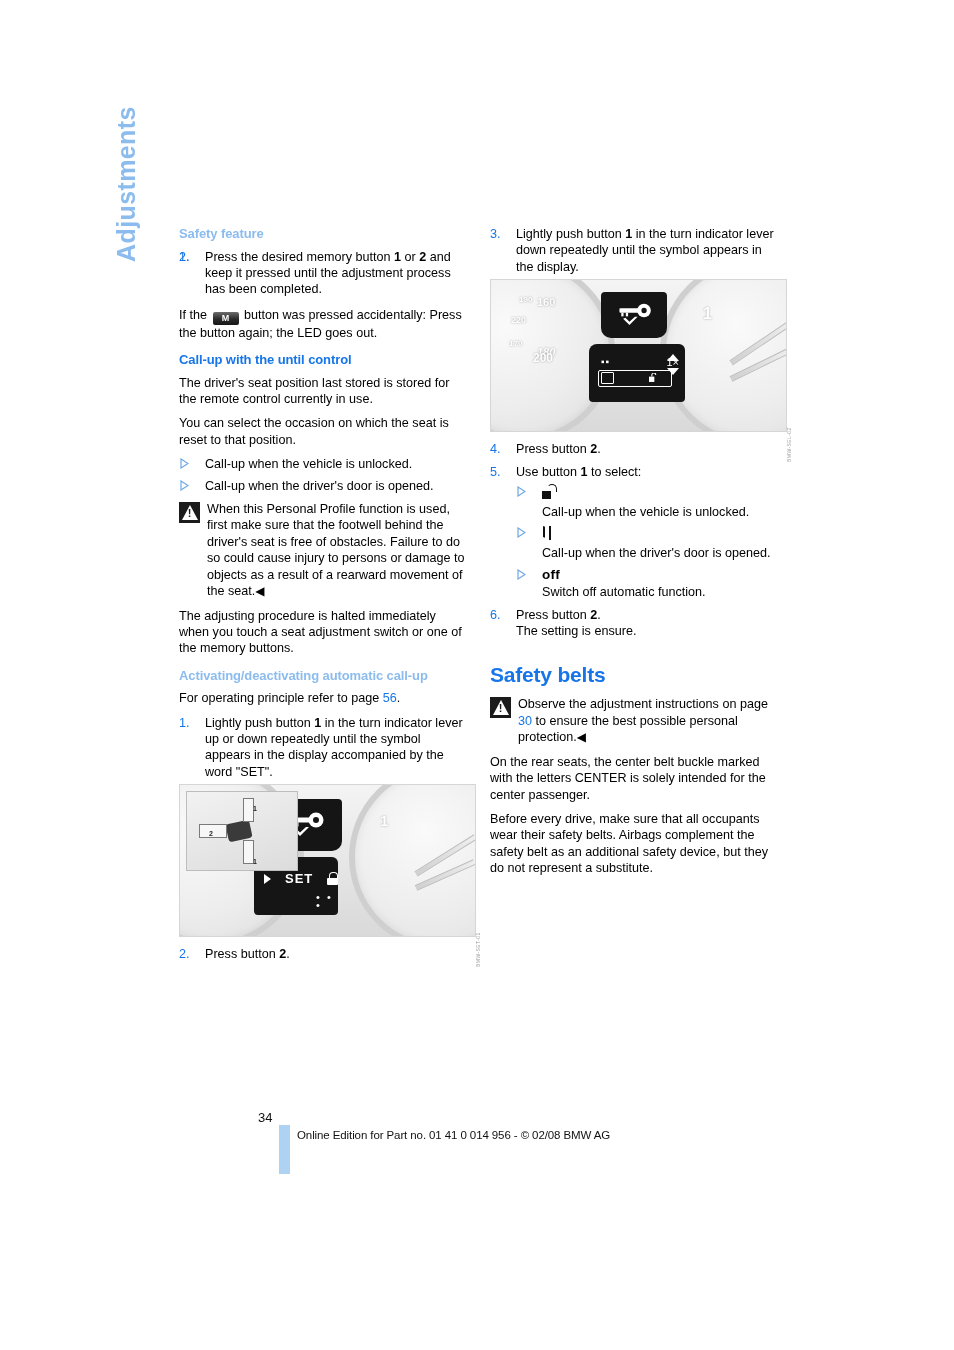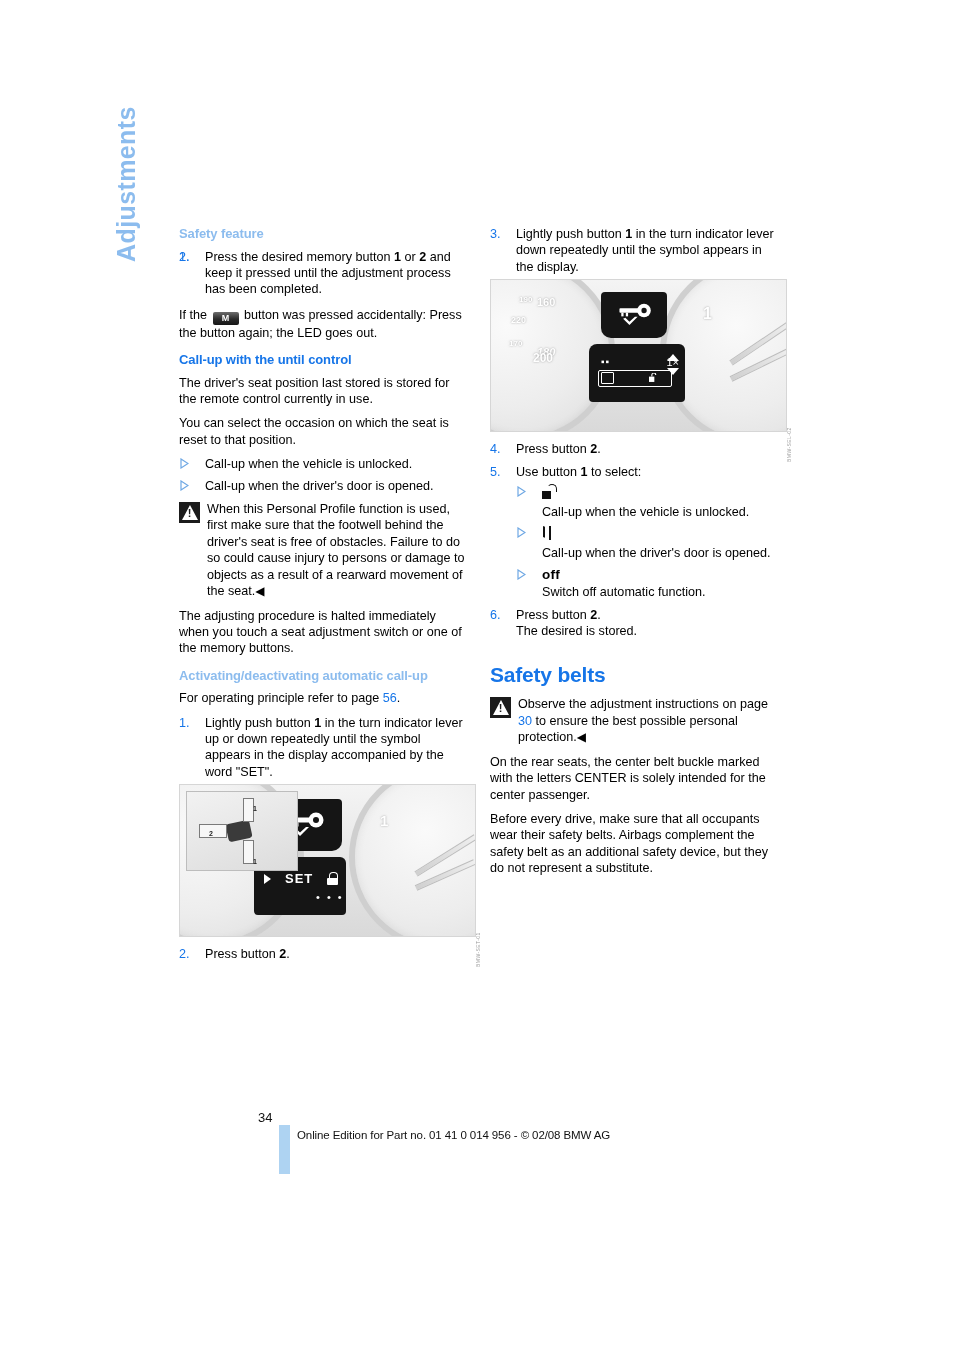--- a/index.html
+++ b/index.html
@@ -277,21 +277,21 @@
   .panel-top {
     position: absolute;
     left: 88px; top: 14px;
     width: 74px; height: 52px;
     background: #151515;
     border-radius: 4px 4px 10px 10px;
   }
   .panel-bottom {
     position: absolute;
     left: 74px; top: 72px;
-    width: 92px; height: 58px;
+    width: 84px; height: 58px;
     background: #151515;
     border-radius: 8px 6px 4px 4px;
   }
   .key-icon {
     position: absolute;
     left: 50%; top: 50%;
     transform: translate(-50%,-50%);
   }
   .set-row {
     position: absolute;
@@ -666,21 +666,21 @@
         <svg class="tri-svg" width="9" height="11" viewBox="0 0 9 11">
             <path d="M1 1 L8 5.5 L1 10 Z" fill="none" stroke="#6FA8E4" stroke-width="1.2"></path>
           </svg>
         <span class="off-word">off</span>
       </div>
       <p class="para tight" style="padding-left:26px; margin-bottom:6px;">Switch off automatic function.</p>
     </div>
 
     <div class="num-item" style="margin-bottom:0;">
       <span class="num">6.</span>
-      <span><span>Press button </span><span class="bold">2</span><span>.</span><br><span>The desired is stored.</span></span>
+      <span><span>Press button </span><span class="bold">2</span><span>.</span><br><span>The setting is ensure.</span></span>
     </div>
 
     <h1 class="section-title" style="margin-top:24px;">Safety belts</h1>
 
     <div class="warn-block">
       <div class="warn-icon">
           <span class="excl">!</span>
         </div>
       <div class="warn-text"><span>Observe the adjustment instructions on page </span><span class="pref">30</span><span> to ensure the best possible personal protection.</span><span class="warn-end">◀</span></div>
     </div>

